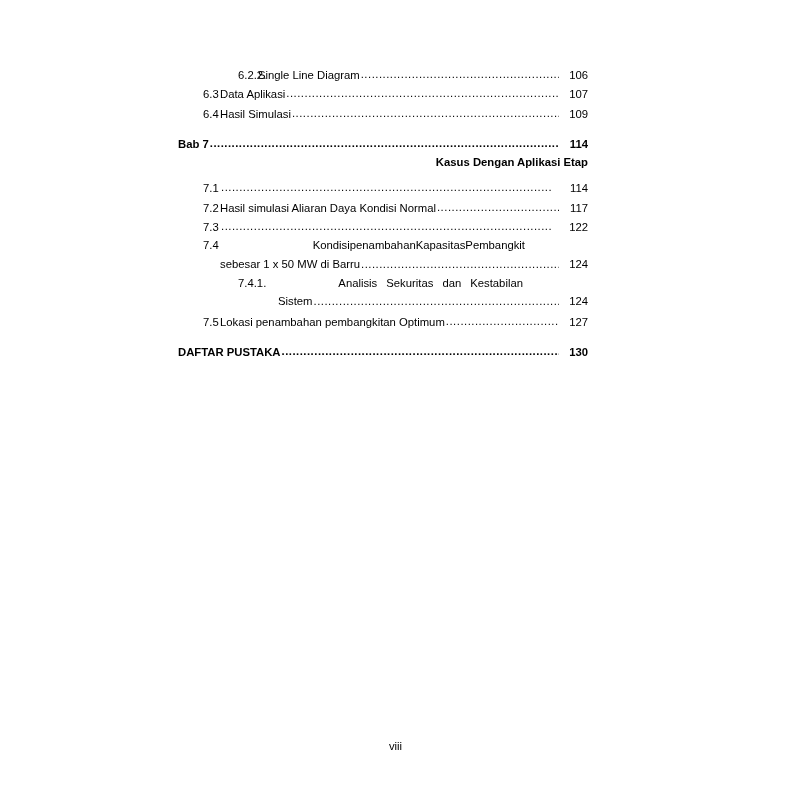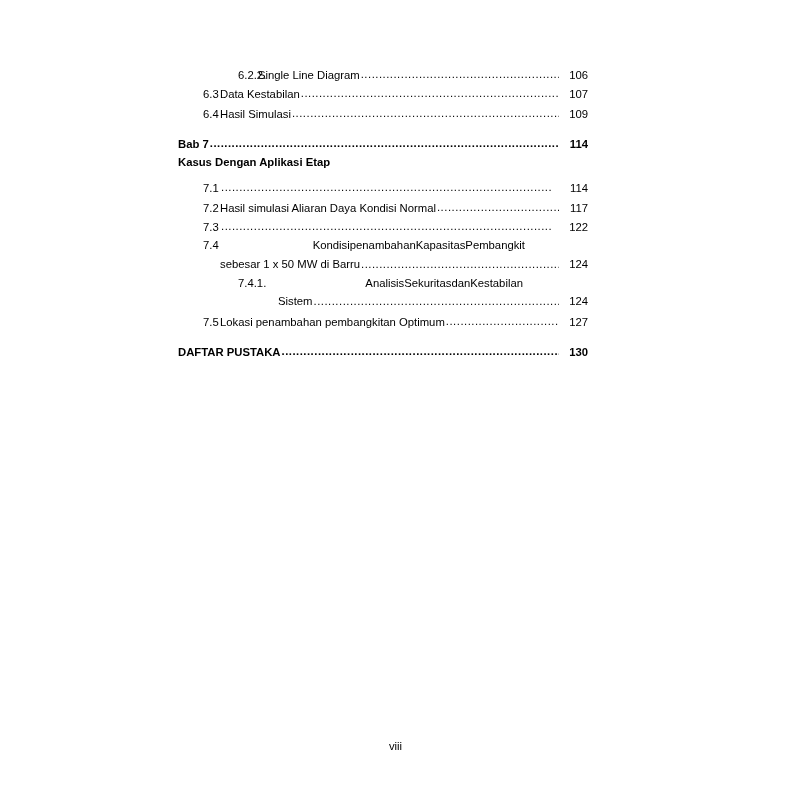--- a/index.html
+++ b/index.html
@@ -56,21 +56,21 @@
     margin: 0 1px 1px 1px;
     font-size: 11.3px;
     color: #000;
   }
   .pg {
     flex: 0 0 auto;
     width: 28px;
     text-align: right;
     white-space: pre;
   }
-  .bold { font-weight: bold; }
+  .bold { font-weight: bold; justify-content: flex-end; }
 
   
   .multi {
     display: block;
     font-size: 11.3px;
     line-height: 1.62;
   }
   .multi .firstline {
     display: flex;
   }
@@ -107,21 +107,21 @@
 
     <div class="row">
       <span class="num lvl3">6.2.2.</span>
       <span class="title">Single Line Diagram</span>
       <span class="leader">...........................................................................................</span>
       <span class="pg">106</span>
     </div>
 
     <div class="row">
       <span class="num lvl2">6.3</span>
-      <span class="title">Data Kestabilan</span>
+      <span class="title">Data Aplikasi</span>
       <span class="leader">...........................................................................................</span>
       <span class="pg">107</span>
     </div>
 
     <div class="row">
       <span class="num lvl2">6.4</span>
       <span class="title">Hasil Simulasi</span>
       <span class="leader">...........................................................................................</span>
       <span class="pg">109</span>
     </div>
@@ -173,21 +173,21 @@
         <span class="num lvl2"> </span>
         <span class="title">sebesar 1 x 50 MW di Barru</span>
         <span class="leader">...........................................................................................</span>
         <span class="pg">124</span>
       </div>
     </div>
 
     <div class="multi">
       <div class="firstline">
         <span class="num lvl4">7.4.1.</span>
-        <span class="jtext" style="width:245px;">
+        <span class="jtext" style="width:245px;gap:9px;">
           <span>Analisis</span>
           <span>Sekuritas</span>
           <span>dan</span>
           <span>Kestabilan</span>
         </span>
       </div>
       <div class="contline">
         <span class="num lvl4"> </span>
         <span class="title">Sistem</span>
         <span class="leader">...........................................................................................</span>

